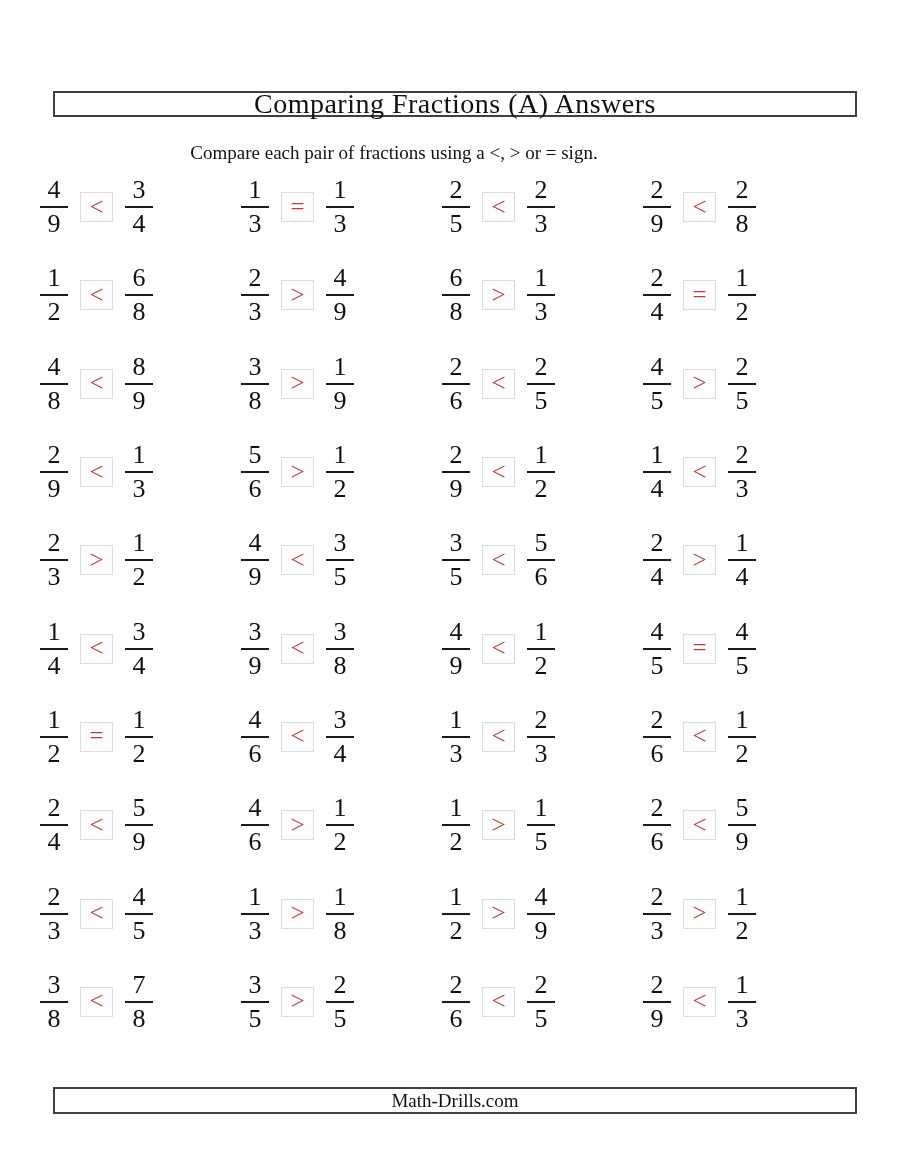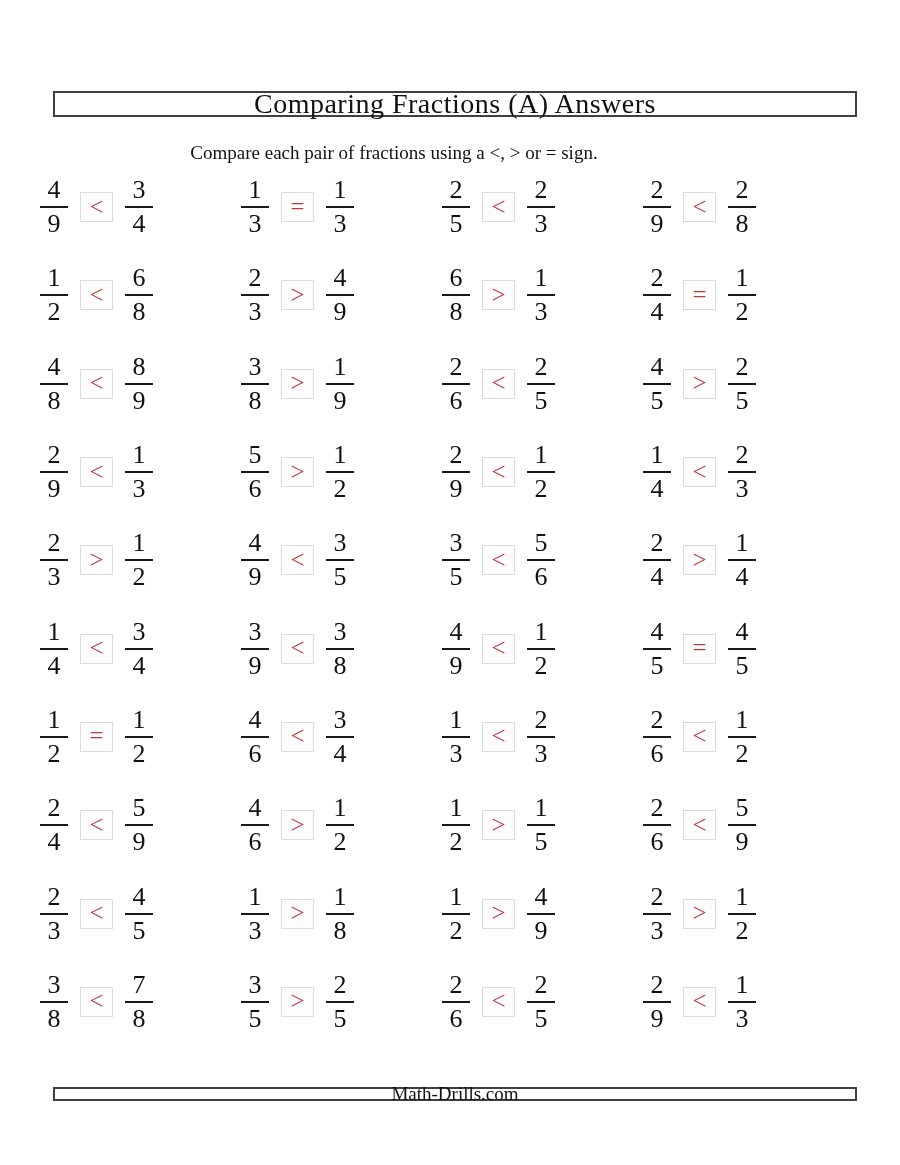--- a/index.html
+++ b/index.html
@@ -72,21 +72,21 @@
   .sign {
     font-size: 25px;
     line-height: 1;
     position: relative;
     top: -1px;
   }
 
   .footer-box {
     position: absolute;
     left: 53px; top: 1087px;
-    width: 804px; height: 14px;
+    width: 804px; height: 27px;
     border: 2px solid #3f3f3f;
     display: flex; align-items: center; justify-content: center;
     font-size: 19px;
     background: #ffffff;
   }
 </style>
 </head>
 <body>
 
 <div class="title-box">

